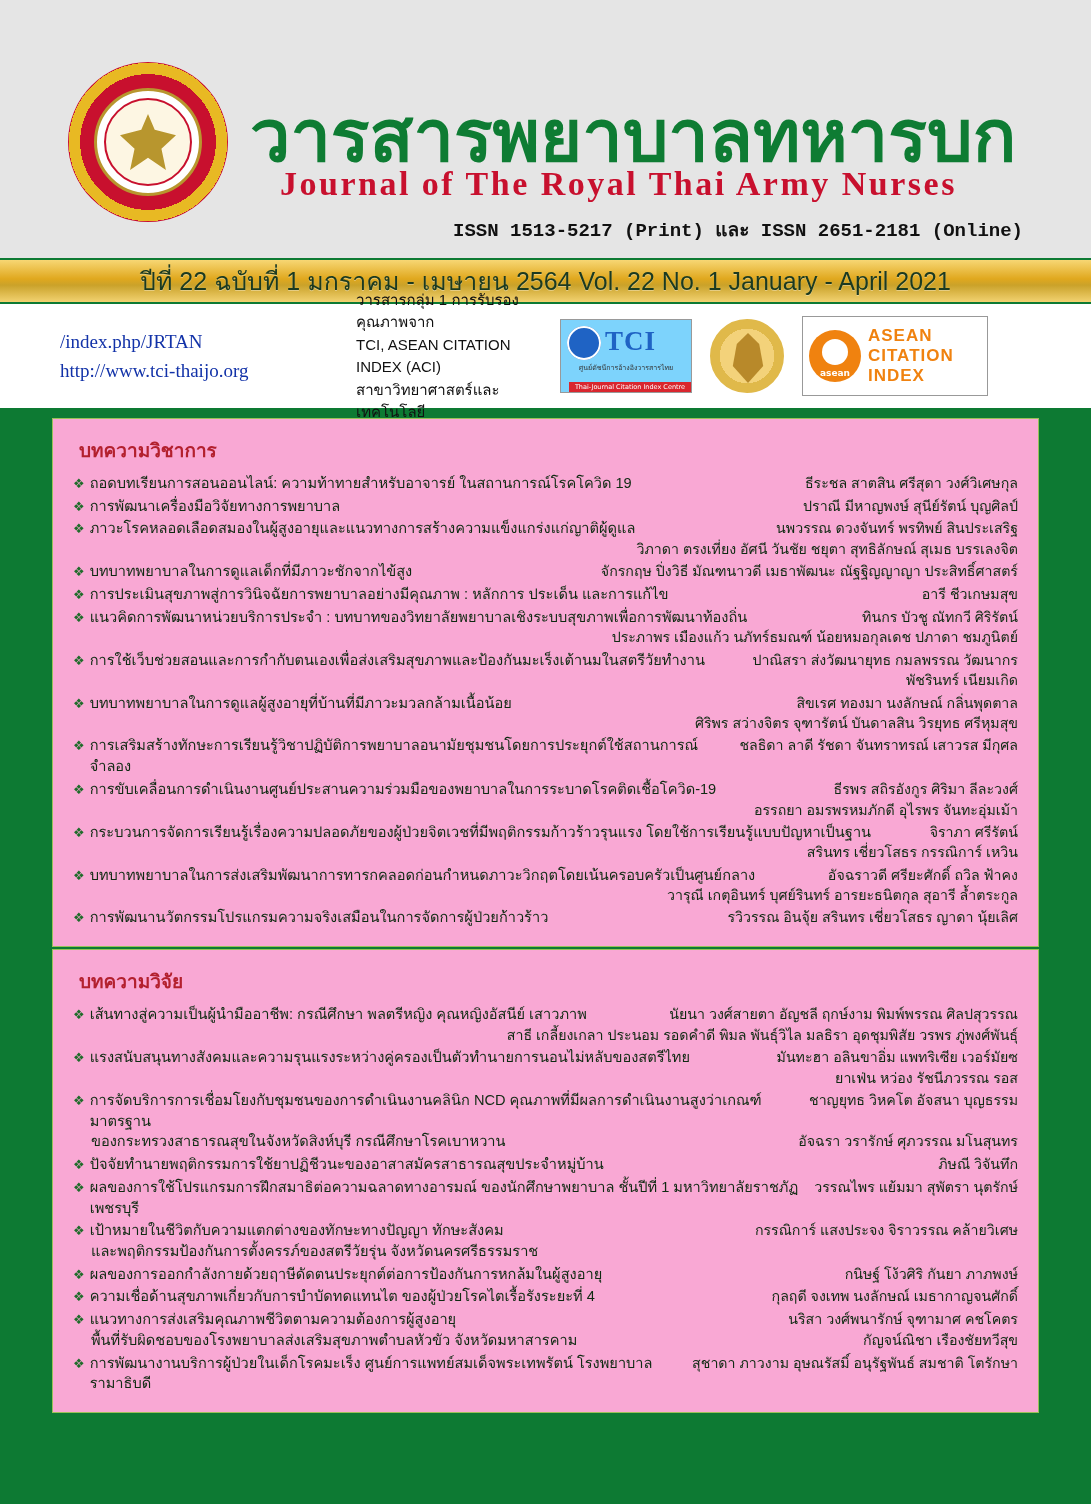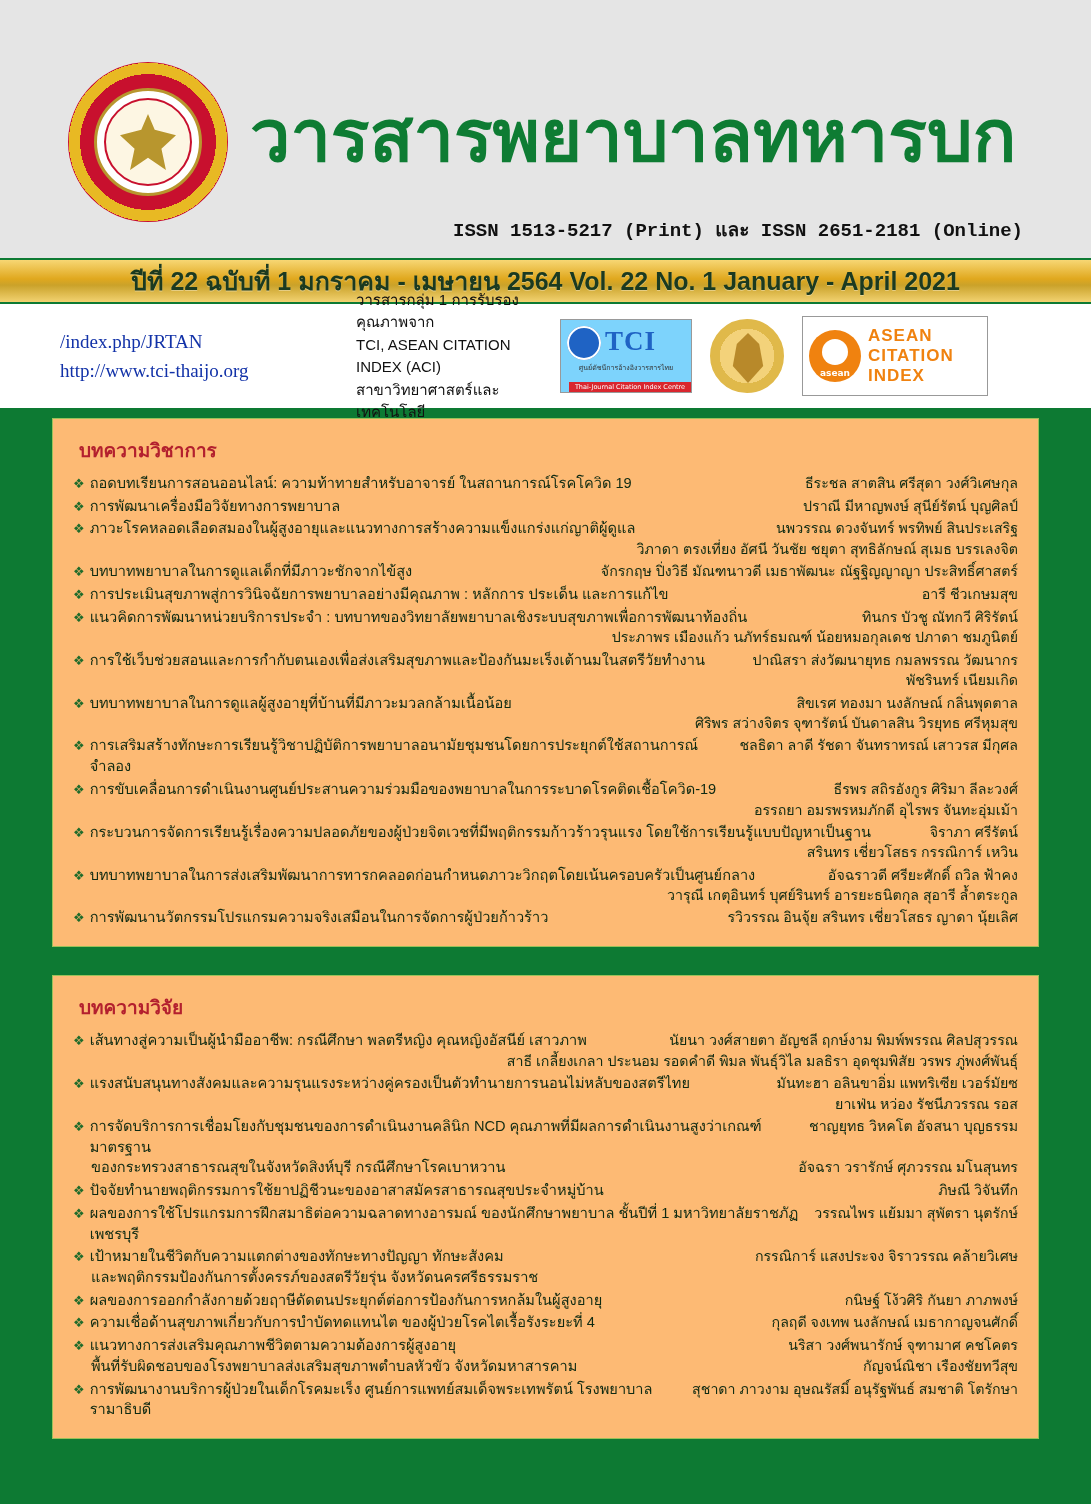--- a/index.html
+++ b/index.html
@@ -90,21 +90,21 @@
     background: linear-gradient(180deg, #f7d774 0%, #e0a81e 45%, #caa22a 60%, #f2d271 100%);
     border-top: 2px solid #0d7a33;
     border-bottom: 2px solid #0d7a33;
     display: flex;
     align-items: center;
     justify-content: center;
   }
   .goldband .vol {
     font-family: "Liberation Sans", sans-serif;
     font-size: 25px;
-    font-weight: bold;
+    font-weight: normal;
     color: #1b3a20;
     white-space: nowrap;
     text-shadow: 0 1px 0 rgba(255,255,255,0.35);
   }
   
   .indexstrip {
     position: relative;
     height: 104px;
     background: #ffffff;
     display: flex;
@@ -191,25 +191,25 @@
     font-size: 17px; font-weight: bold; color: #f0820f;
     line-height: 1.18; letter-spacing: 1px;
   }
   
   .content {
     position: absolute;
     left: 52px; right: 52px;
     top: 418px; bottom: 28px;
   }
   .panel {
-    background: #fdba74;
+    background: #f9a8d4;
     border: 1px solid #9ac159;
     padding: 14px 20px 16px 20px;
   }
-  .panel + .panel { margin-top: 28px; }
+  .panel + .panel { margin-top: 2px; }
   .panel-title {
     font-family: "Liberation Sans", sans-serif;
     font-size: 19px;
     font-weight: bold;
     color: #b3202e;
     margin: 2px 0 8px 6px;
   }
   .entry {
     display: block;
     margin-bottom: 2px;
@@ -268,20 +268,21 @@
 <div class="cover">
 
   <div class="masthead">
     <div class="logo">
       <div class="ring"></div>
       <div class="inner"></div>
       <div class="inner2"></div>
       <div class="emblem"></div>
     </div>
     <div class="title-thai">วารสารพยาบาลทหารบก</div>
+    <div class="title-en">Journal of The Royal Thai Army Nurses</div>
     <div class="issn">ISSN 1513-5217 (Print) และ ISSN 2651-2181 (Online)</div>
   </div>
 
   <div class="goldband">
     <div class="vol">ปีที่ 22 ฉบับที่ 1 มกราคม - เมษายน 2564   Vol. 22 No. 1 January - April 2021</div>
   </div>
 
   <div class="indexstrip">
     <div class="url-block">
       <div>/index.php/JRTAN</div>

